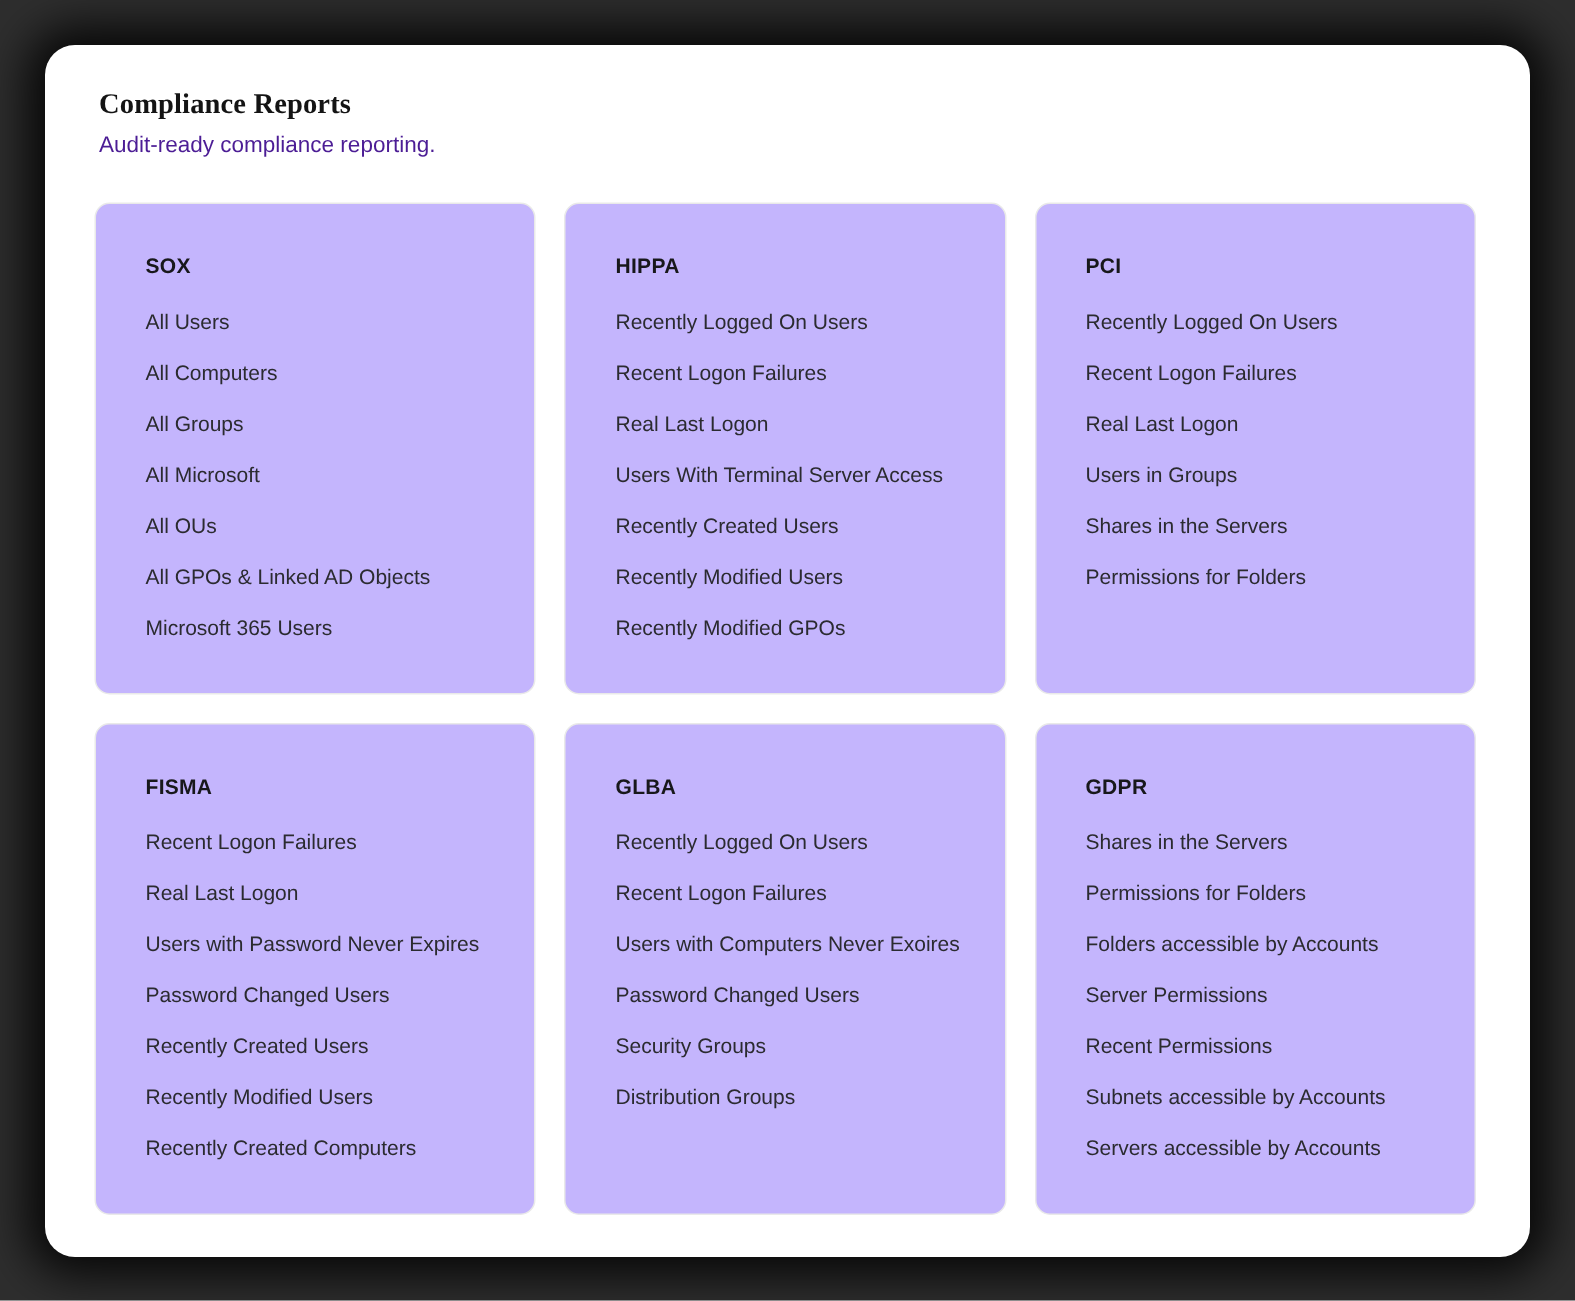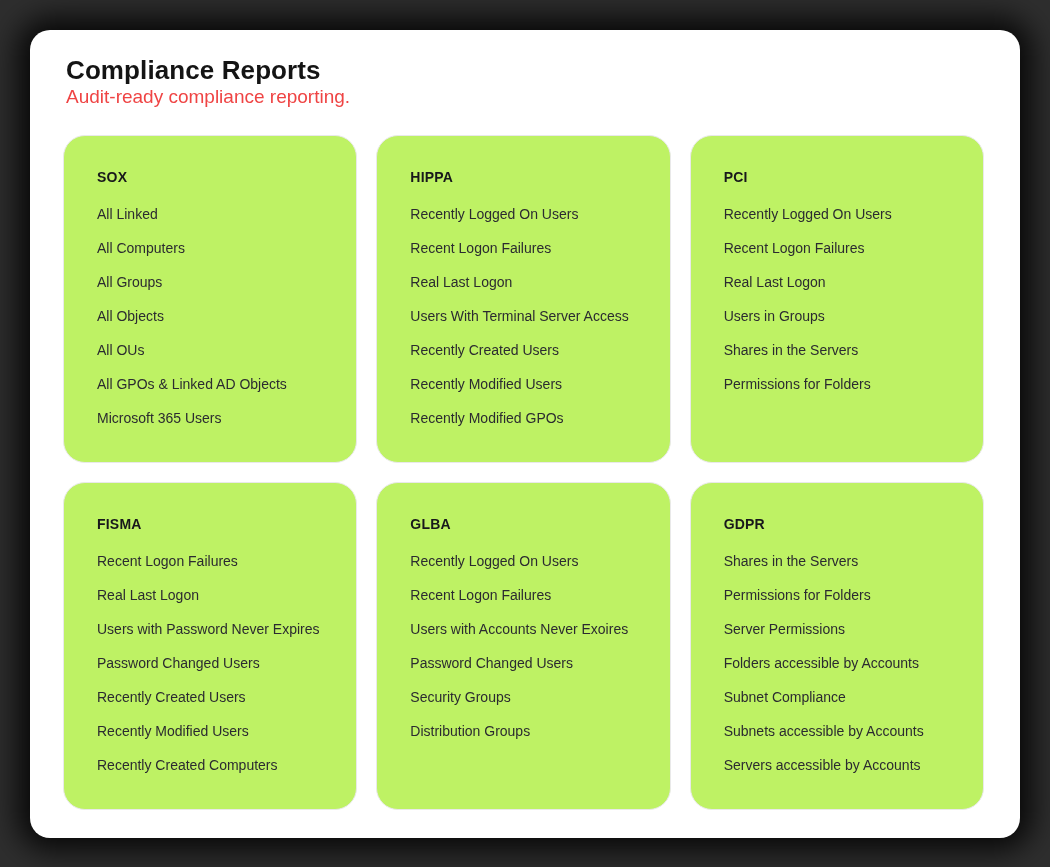--- a/index.html
+++ b/index.html
@@ -14,41 +14,42 @@
     position: absolute;
     left: 30px; top: 30px;
     width: 990px; height: 808px;
     background: #ffffff;
     border-radius: 20px;
     box-shadow: 0 0 30px 12px rgba(0,0,0,0.85);
     padding: 28px 36px 28px 33px;
   }
   .header { margin-left: 3px; margin-bottom: 28px; }
   .page-title {
-    font-size: 26px;
+    font-size: 19px;
     line-height: 24px;
     font-weight: 700;
     color: #141414;
     letter-spacing: 0.1px;
+    font-family: Liberation Serif, serif;
   }
   .page-subtitle {
     margin-top: 5px;
-    font-size: 19px;
+    font-size: 15px;
     line-height: 20px;
-    color: #ef4444;
+    color: #4c1d95;
   }
   .cards-grid {
     display: grid;
     grid-template-columns: repeat(3, 1fr);
     gap: 19px;
   }
   .card {
-    background: #bef264;
+    background: #c4b5fd;
     border: 1px solid #e9e9e9;
-    border-radius: 22px;
+    border-radius: 10px;
     padding: 31px 20px 27px 33px;
   }
   .card-title {
     font-size: 14px;
     line-height: 20px;
     font-weight: 700;
     color: #18181b;
     letter-spacing: 0.2px;
   }
   .card-list {
@@ -72,24 +73,24 @@
   <div class="header">
     <div class="page-title">Compliance Reports</div>
     <div class="page-subtitle">Audit-ready compliance reporting.</div>
   </div>
 
   <div class="cards-grid">
 
     <section class="card">
       <h2 class="card-title">SOX</h2>
       <ul class="card-list">
-        <li class="report-link">All Linked</li>
+        <li class="report-link">All Users</li>
         <li class="report-link">All Computers</li>
         <li class="report-link">All Groups</li>
-        <li class="report-link">All Objects</li>
+        <li class="report-link">All Microsoft</li>
         <li class="report-link">All OUs</li>
         <li class="report-link">All GPOs &amp; Linked AD Objects</li>
         <li class="report-link">Microsoft 365 Users</li>
       </ul>
     </section>
 
     <section class="card">
       <h2 class="card-title">HIPPA</h2>
       <ul class="card-list">
         <li class="report-link">Recently Logged On Users</li>
@@ -125,34 +126,34 @@
         <li class="report-link">Recently Modified Users</li>
         <li class="report-link">Recently Created Computers</li>
       </ul>
     </section>
 
     <section class="card">
       <h2 class="card-title">GLBA</h2>
       <ul class="card-list">
         <li class="report-link">Recently Logged On Users</li>
         <li class="report-link">Recent Logon Failures</li>
-        <li class="report-link">Users with Accounts Never Exoires</li>
+        <li class="report-link">Users with Computers Never Exoires</li>
         <li class="report-link">Password Changed Users</li>
         <li class="report-link">Security Groups</li>
         <li class="report-link">Distribution Groups</li>
       </ul>
     </section>
 
     <section class="card">
       <h2 class="card-title">GDPR</h2>
       <ul class="card-list">
         <li class="report-link">Shares in the Servers</li>
         <li class="report-link">Permissions for Folders</li>
+        <li class="report-link">Folders accessible by Accounts</li>
         <li class="report-link">Server Permissions</li>
-        <li class="report-link">Folders accessible by Accounts</li>
-        <li class="report-link">Subnet Compliance</li>
+        <li class="report-link">Recent Permissions</li>
         <li class="report-link">Subnets accessible by Accounts</li>
         <li class="report-link">Servers accessible by Accounts</li>
       </ul>
     </section>
 
   </div>
 </div>
 
 </body></html>

